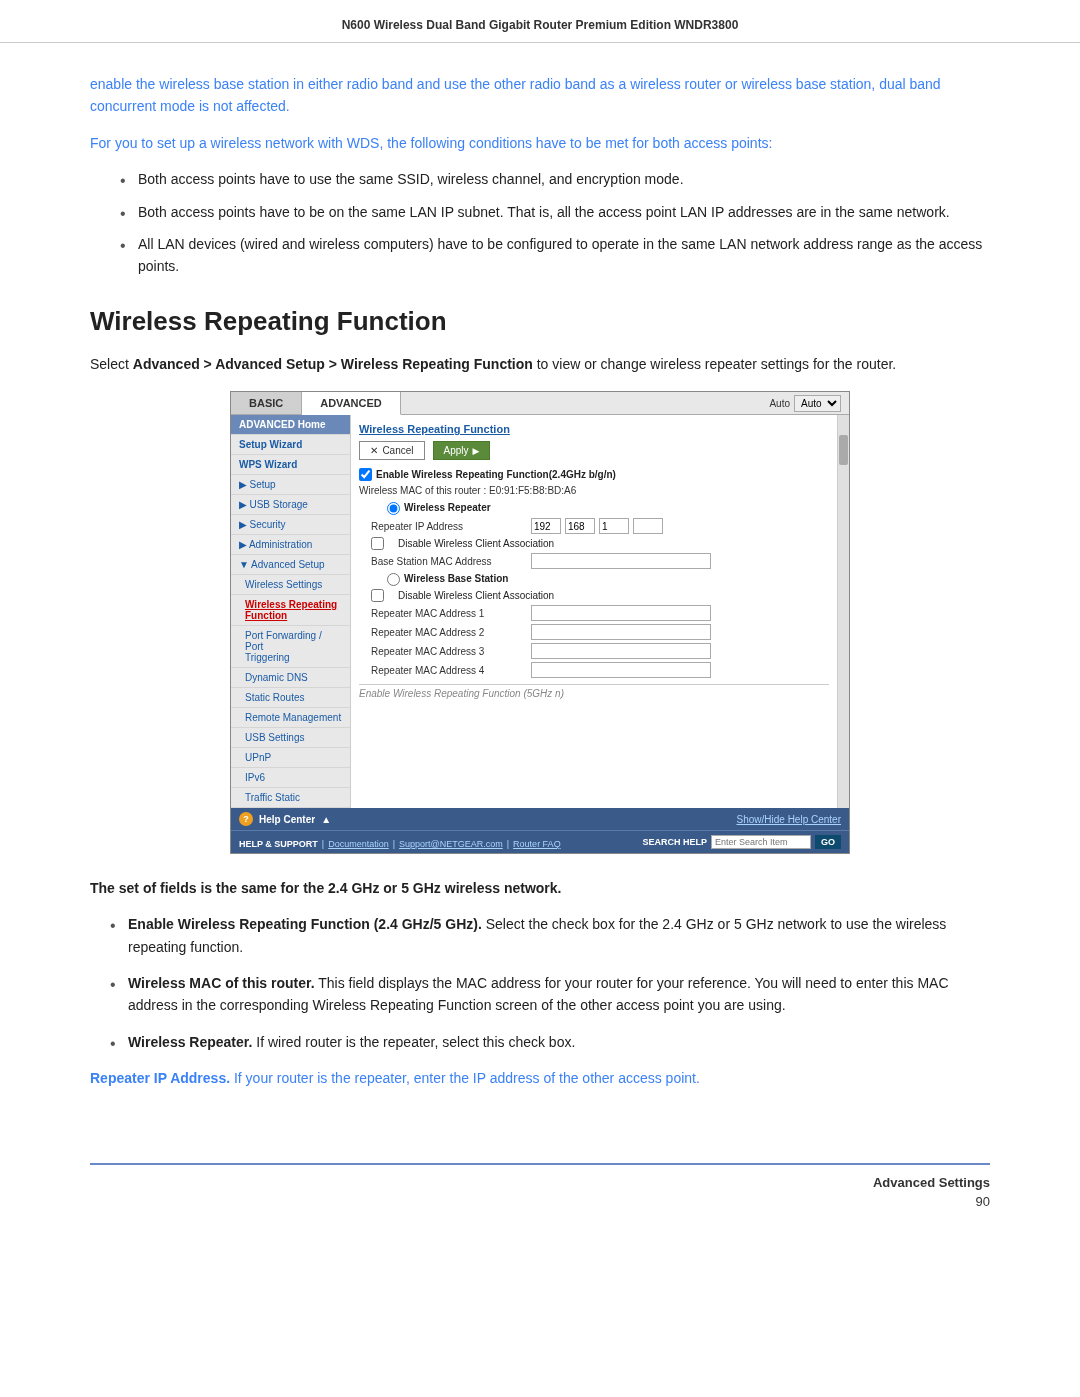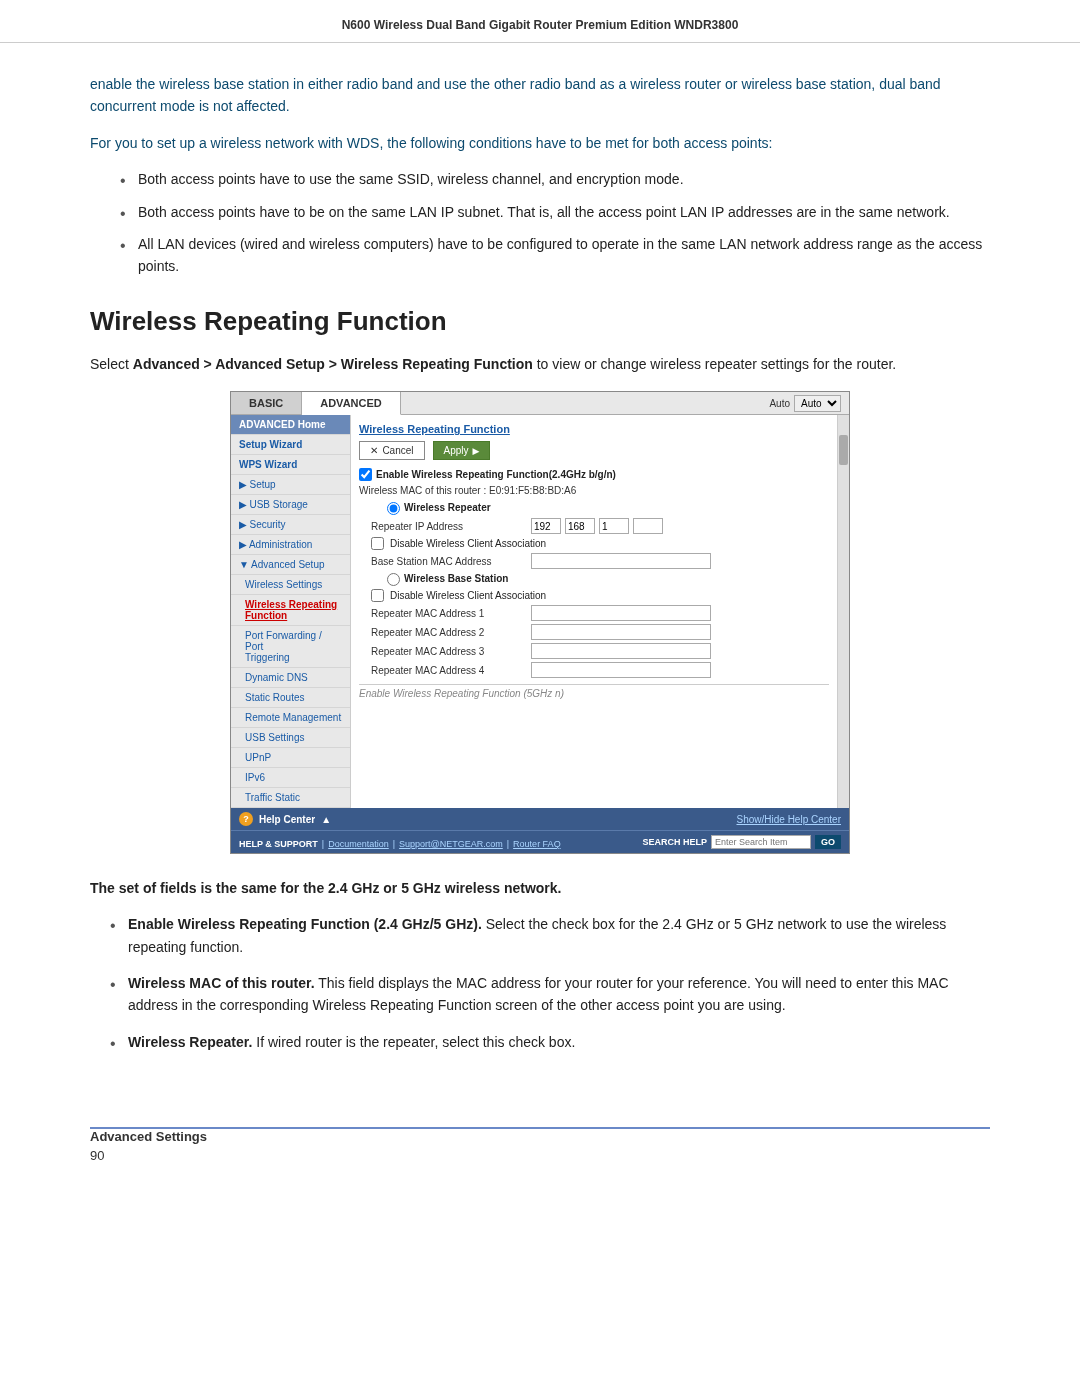--- a/index.html
+++ b/index.html
@@ -25,21 +25,21 @@
 
     
     .content {
       padding: 30px 90px 30px 90px;
     }
 
     .intro-text {
       font-size: 14px;
       line-height: 1.6;
       margin-bottom: 14px;
-      color: #0c4a6e;
+      color: #3b82f6;
     }
 
     .bullet-list {
       margin: 14px 0 14px 30px;
       list-style: none;
     }
     .bullet-list li {
       position: relative;
       padding-left: 18px;
       margin-bottom: 10px;
@@ -258,21 +258,21 @@
     .ip-inputs {
       display: flex;
       align-items: center;
       gap: 2px;
     }
     .ip-sep { font-size: 10px; }
 
     .checkbox-indent {
       display: flex;
       align-items: center;
-      gap: 6px;
+      gap: 14px;
       padding-left: 12px;
       margin-bottom: 3px;
       font-size: 10px;
     }
 
     .section-divider {
       border-top: 1px solid #ccc;
       margin: 6px 0;
       font-size: 10px;
       color: #888;
@@ -402,22 +402,22 @@
       color: #555;
       font-size: 16px;
     }
 
     .bold { font-weight: bold; }
 
     
     .page-footer {
       border-top: 2px solid #6a89c8;
       margin: 30px 90px 0 90px;
-      padding-top: 0;
-      text-align: left;
+      padding-top: 10px;
+      text-align: right;
     }
     .footer-label {
       font-weight: bold;
       font-size: 13px;
       color: #333;
     }
     .page-number {
       font-size: 13px;
       color: #333;
       margin-top: 4px;
@@ -613,20 +613,23 @@
         <span class="bold">Enable Wireless Repeating Function (2.4 GHz/5 GHz).</span><span> Select the check box for the 2.4 GHz or 5 GHz network to use the wireless repeating function.</span>
       </li>
       <li>
         <span class="bold">Wireless MAC of this router.</span><span> This field displays the MAC address for your router for your reference. You will need to enter this MAC address in the corresponding Wireless Repeating Function screen of the other access point you are using.</span>
       </li>
       <li>
         <span class="bold">Wireless Repeater.</span><span> If wired router is the repeater, select this check box.</span>
       </li>
     </ul>
 
+    <p class="intro-text">
+      <span class="bold">Repeater IP Address.</span><span> If your router is the repeater, enter the IP address of the other access point.</span>
+    </p>
   </div>
 
 </div>
 
 <div class="page-footer">
   <div class="footer-label">Advanced Settings</div>
   <div class="page-number">90</div>
 </div>
 
 </body></html>

